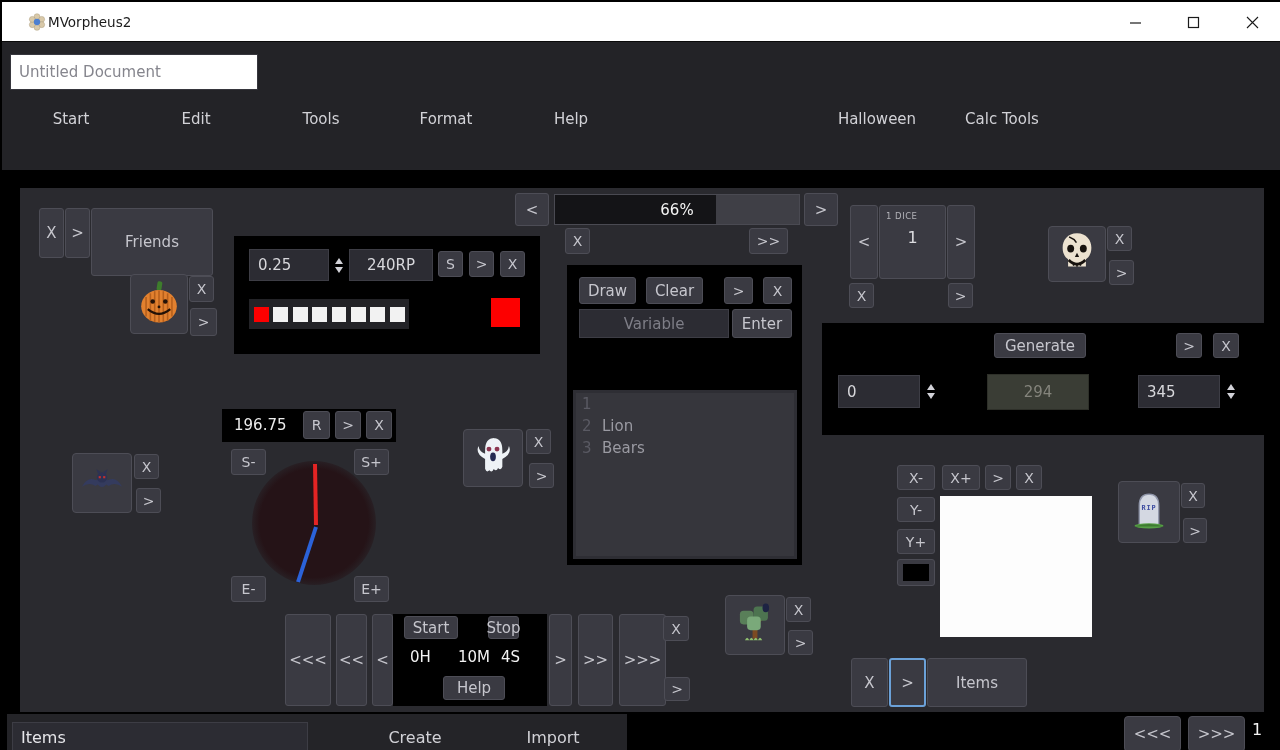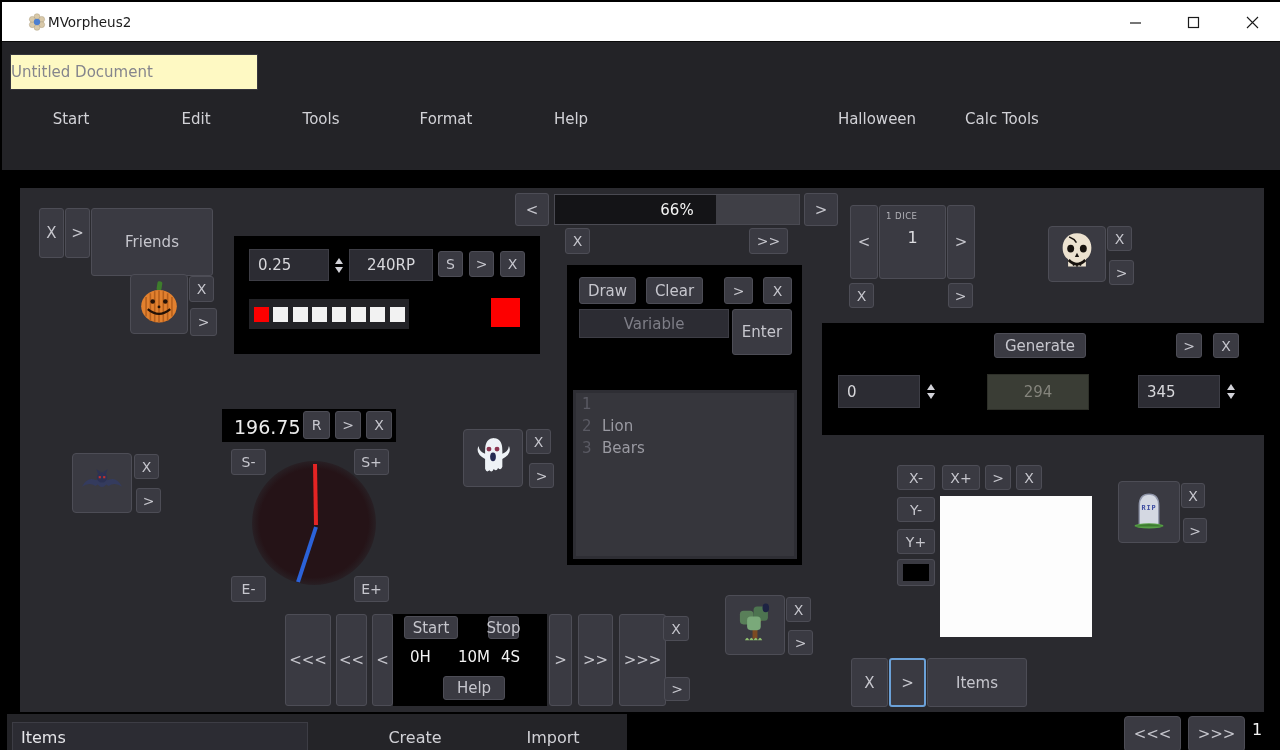--- a/index.html
+++ b/index.html
@@ -6,21 +6,21 @@
   html,body{width:1280px;height:750px;overflow:hidden;background:#000}
   body{font-family:"DejaVu Sans","Liberation Sans",sans-serif;color:#c8c8cf;position:relative}
   #app{position:absolute;inset:0;background:#000;border:2px solid #000}
 
   .abs{position:absolute}
   .titlebar{left:0;top:0;width:1280px;height:40px;background:#ffffff;border-bottom:1px solid #0a0a0a;display:flex;align-items:center}
   .title-text{color:#1b1b1b;font-size:13.5px;margin-left:10px}
   .winctl{position:absolute;top:0;width:46px;height:40px;display:flex;align-items:center;justify-content:center}
 
   .menubar{left:0;top:40px;width:1280px;height:128px;background:#232327}
-  .docfield{position:absolute;left:8px;top:12px;width:248px;height:36px;background:#fef9c3;border:1px solid #36363d;color:#85858d;font-size:15px;display:flex;align-items:center;}
+  .docfield{position:absolute;left:8px;top:12px;width:248px;height:36px;background:#ffffff;border:1px solid #36363d;color:#85858d;font-size:15px;display:flex;align-items:center;padding-left:8px}
   .menuitem{position:absolute;top:68px;transform:translateX(-50%);font-size:15px;color:#d2d2d7;white-space:nowrap}
 
   .mainpanel{left:18px;top:186px;width:1244px;height:524px;background:#2a2a2f}
 
   .btn{position:absolute;background:#3a3a42;border:1px solid #4d4d56;border-radius:3px;color:#c6c6cd;
        display:flex;align-items:center;justify-content:center;font-size:15px;cursor:default;white-space:nowrap}
   .btn.sm{font-size:14px}
   .blk{position:absolute;background:#000}
   .field{position:absolute;background:#2c2c33;border:1px solid #3d3d45;color:#d8d8dc;font-size:15px;display:flex;align-items:center}
   .field.center{justify-content:center}
@@ -155,21 +155,21 @@
   <div class="btn" style="left:802px;top:191px;width:34px;height:33px">&gt;</div>
   <div class="btn sm" style="left:563px;top:226px;width:25px;height:26px">X</div>
   <div class="btn sm" style="left:747px;top:226px;width:39px;height:26px">&gt;&gt;</div>
 
   <div class="blk" style="left:565px;top:263px;width:235px;height:300px"></div>
   <div class="btn" style="left:577px;top:275px;width:57px;height:27px">Draw</div>
   <div class="btn" style="left:644px;top:275px;width:57px;height:27px">Clear</div>
   <div class="btn sm" style="left:722px;top:275px;width:29px;height:27px">&gt;</div>
   <div class="btn sm" style="left:761px;top:275px;width:29px;height:27px">X</div>
   <div class="field center" style="left:577px;top:307px;width:150px;height:29px;color:#7e7e87">Variable</div>
-  <div class="btn" style="left:730px;top:307px;width:60px;height:46px">Enter</div>
+  <div class="btn" style="left:730px;top:307px;width:60px;height:29px">Enter</div>
   <div class="listbox" style="left:571px;top:388px;width:224px;height:169px">
     <div class="listrow">
       <span class="listnum">1</span>
       <span class="listtxt"></span>
     </div>
     <div class="listrow">
       <span class="listnum">2</span>
       <span class="listtxt">Lion</span>
     </div>
     <div class="listrow">
@@ -215,21 +215,21 @@
     <span class="arr-dn"></span>
   </div>
   <div class="abs" style="left:985px;top:372px;width:102px;height:36px;background:#3a3d35;border:1px solid #2e3029;display:flex;align-items:center;justify-content:center;color:#84847c;font-size:15px">294</div>
   <div class="field" style="left:1136px;top:373px;width:82px;height:33px;padding-left:8px">345</div>
   <div class="spin" style="left:1220px;top:373px;width:18px;height:33px">
     <span class="arr-up"></span>
     <span class="arr-dn"></span>
   </div>
 
   <div class="blk" style="left:220px;top:407px;width:174px;height:33px"></div>
-  <div class="abs" style="left:232px;top:414px;color:#ececec;font-size:19px">196.75</div>
+  <div class="abs" style="left:232px;top:414px;color:#ececec;font-size:15px">196.75</div>
   <div class="btn sm" style="left:301px;top:409px;width:27px;height:28px">R</div>
   <div class="btn sm" style="left:333px;top:409px;width:26px;height:28px">&gt;</div>
   <div class="btn sm" style="left:364px;top:409px;width:26px;height:28px">X</div>
   <div class="btn sm" style="left:229px;top:447px;width:35px;height:26px">S-</div>
   <div class="btn sm" style="left:352px;top:447px;width:35px;height:26px">S+</div>
   <div class="dial-circle" style="left:250px;top:459px"></div>
   <svg class="abs" style="left:250px;top:450px" width="130" height="135" viewBox="0 0 130 135">
     <line x1="63" y1="12" x2="64" y2="73" stroke="#e42424" stroke-width="4"></line>
     <line x1="64" y1="75" x2="46" y2="130" stroke="#2b62d9" stroke-width="4"></line>
   </svg>

